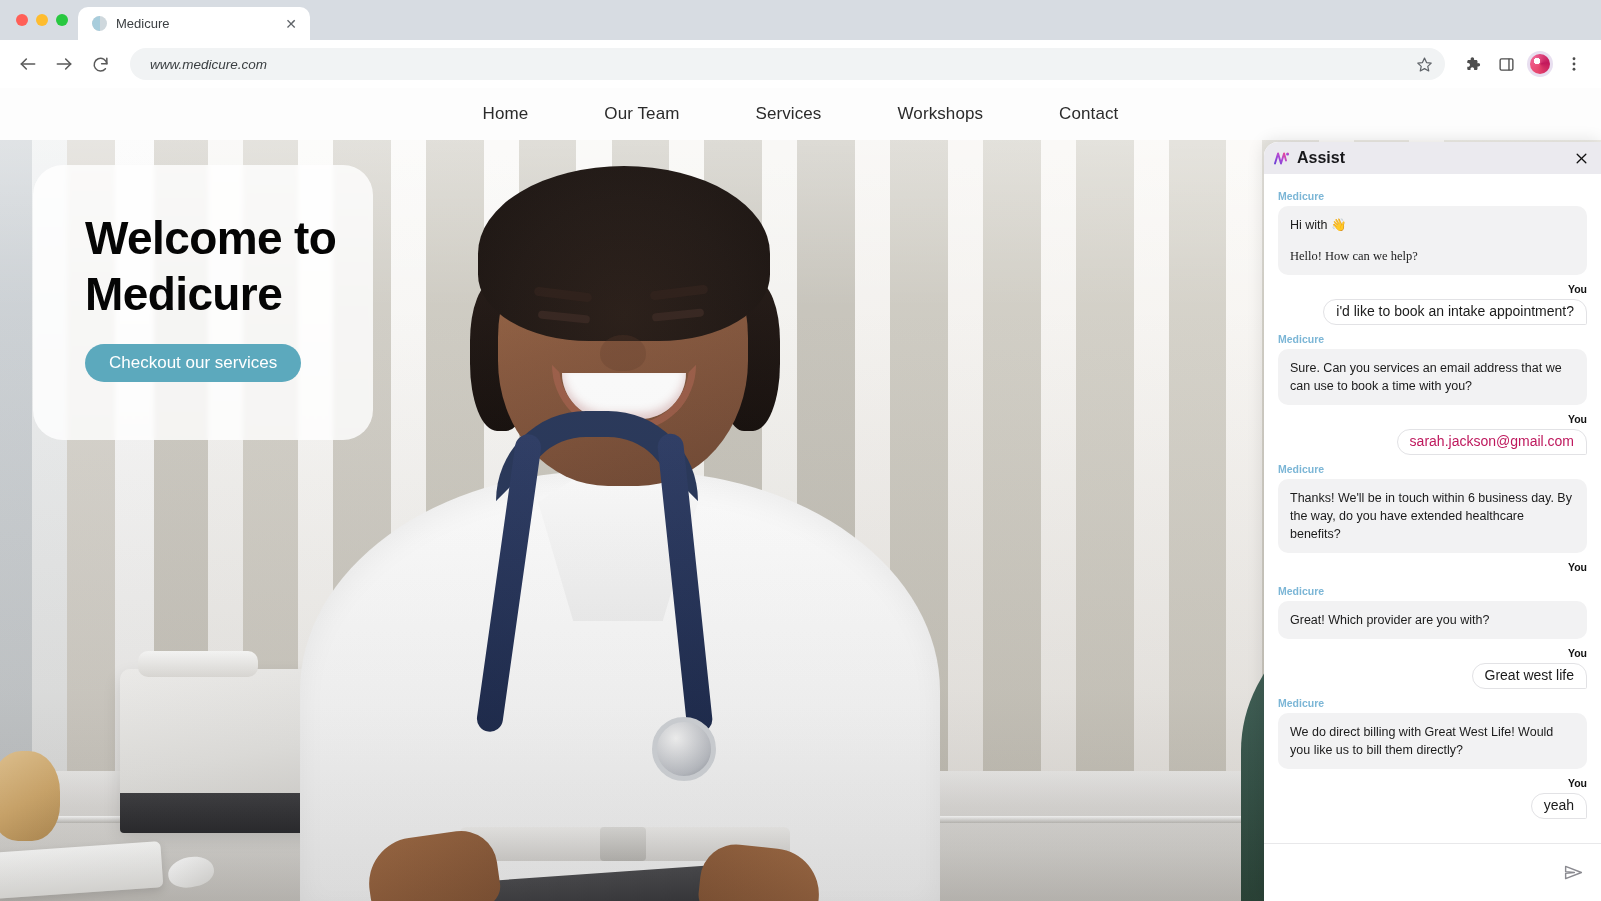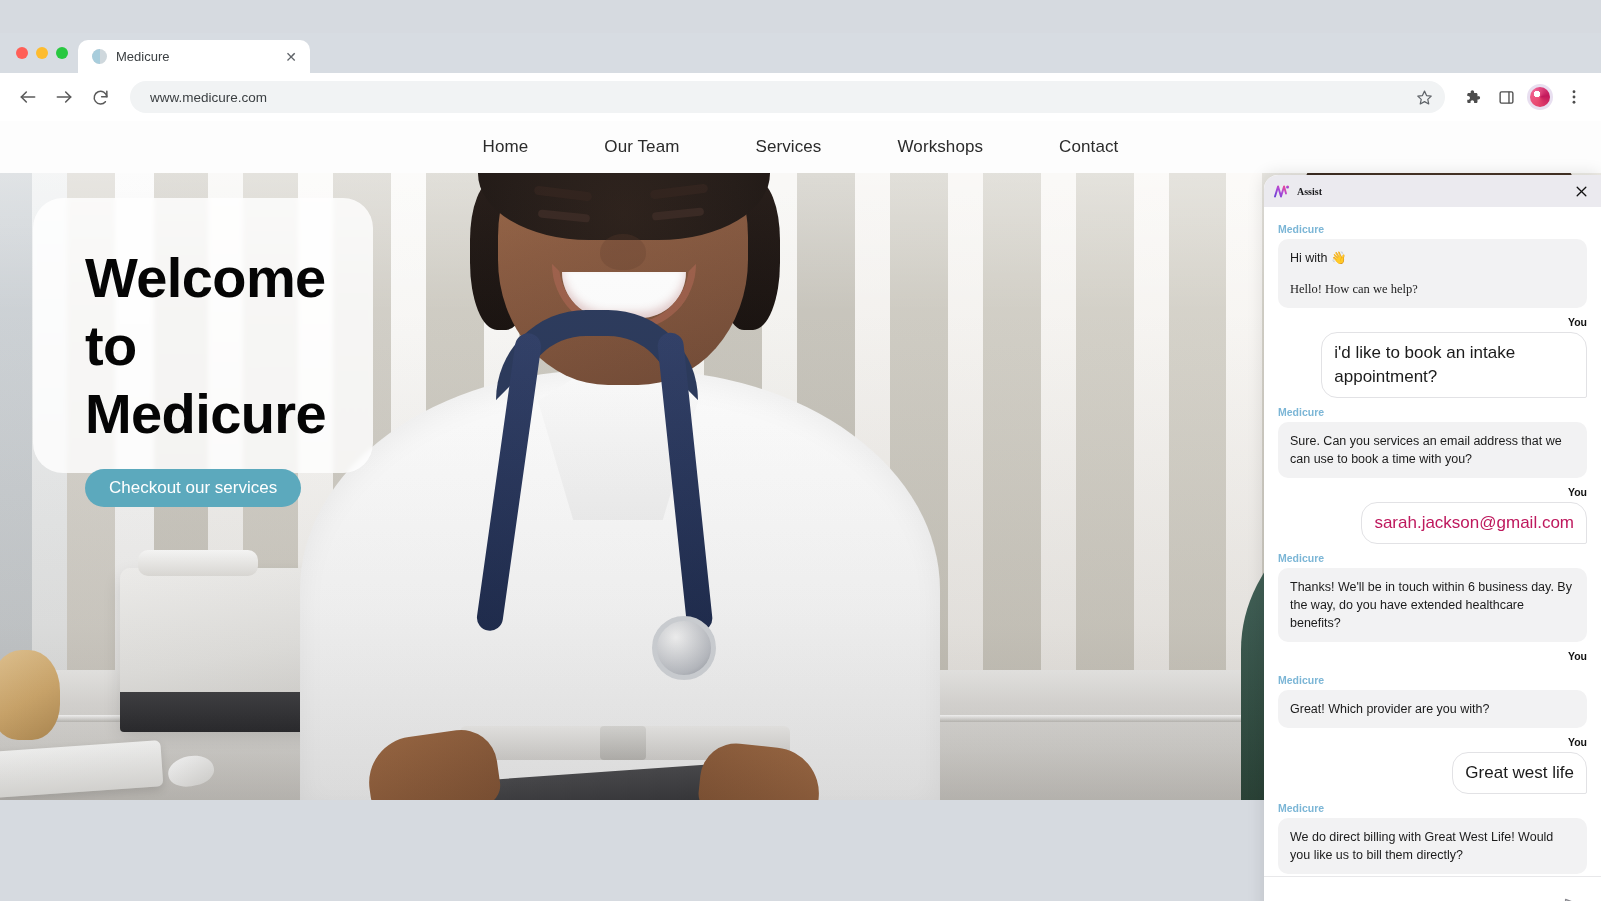--- a/index.html
+++ b/index.html
@@ -5,21 +5,21 @@
 <style>
   * { box-sizing: border-box; margin: 0; padding: 0; }
   html, body {
     width: 1601px; height: 901px;
     overflow: hidden;
     font-family: "Liberation Sans", sans-serif;
     background: #d6dae0;
   }
 
   
-  .browser { width: 1601px; height: 767px; position: relative; background: #fff; margin-top: 33px; }
+  .browser { width: 1601px; height: 901px; position: relative; background: #fff; }
 
   .tabstrip {
     height: 40px;
     background: #d7dce2;
     display: flex;
     align-items: flex-end;
     padding-left: 12px;
     position: relative;
   }
   .traffic {
@@ -81,20 +81,21 @@
   .navbtn svg { display: block; }
   .omnibox {
     flex: 1 1 auto;
     height: 32px;
     background: #f1f3f4;
     border-radius: 16px;
     display: flex; align-items: center;
     padding: 0 8px 0 20px;
     margin: 0 8px 0 10px;
     min-width: 0;
+    font-style: italic;
   }
   .omni-url {
     flex: 1 1 auto;
     font-size: 13.5px; color: #3c4043;
     white-space: nowrap; overflow: hidden; text-overflow: ellipsis;
   }
   .omni-star { width: 26px; height: 26px; display:flex; align-items:center; justify-content:center; color:#5f6368; flex:0 0 auto;}
   .tb-icon {
     width: 30px; height: 30px;
     display: flex; align-items: center; justify-content: center;
@@ -371,21 +372,21 @@
   .hero-card {
     position: absolute;
     left: 33px; top: 25px;
     width: 340px; height: 275px;
     background: rgba(255,255,255,.80);
     border-radius: 30px;
     padding: 46px 0 0 52px;
     backdrop-filter: blur(2px);
   }
   .hero-title {
-    font-size: 56px;
+    font-size: 46px;
     line-height: 1.21;
     font-weight: 700;
     color: #050505;
     letter-spacing: -.6px;
   }
   .hero-btn {
     margin-top: 22px;
     display: inline-flex;
     align-items: center; justify-content: center;
     height: 38px;
@@ -417,23 +418,22 @@
     padding: 0 10px 0 10px;
     gap: 7px;
     flex: 0 0 auto;
     border-radius: 14px 0 0 0;
   }
   .assist-logo {
     width: 16px; height: 15px; flex: 0 0 auto;
     display: flex; align-items: center;
   }
   .chat-title {
-    font-size: 10px; font-weight: 700; color: #18181b;
+    font-size: 16px; font-weight: 700; color: #18181b;
     flex: 1 1 auto;
-    font-family: Liberation Serif, serif;
   }
   .chat-close {
     width: 20px; height: 20px;
     display: flex; align-items: center; justify-content: center;
     color: #111; flex: 0 0 auto; cursor: pointer;
   }
 
   .chat-body {
     flex: 1 1 auto;
     overflow: hidden;
@@ -458,22 +458,22 @@
     color: #1b1b1b;
     max-width: 100%;
   }
   .bubble-bot p + p { margin-top: 13px; font-family: Liberation Serif, serif; }
 
   .row-user { display: flex; justify-content: flex-end; }
   .bubble-user {
     background: #ffffff;
     border: 1px solid #e2e2e5;
     border-radius: 16px 16px 2px 16px;
-    padding: 8px 12px;
-    font-size: 17px;
+    padding: 2px 12px;
+    font-size: 14px;
     line-height: 1.4;
     color: #1b1b1b;
     max-width: 86%;
   }
   .bubble-user.link { color: #be185d; }
 
   .chat-input {
     flex: 0 0 auto;
     height: 58px;
     border-top: 1px solid #e8e8ea;

